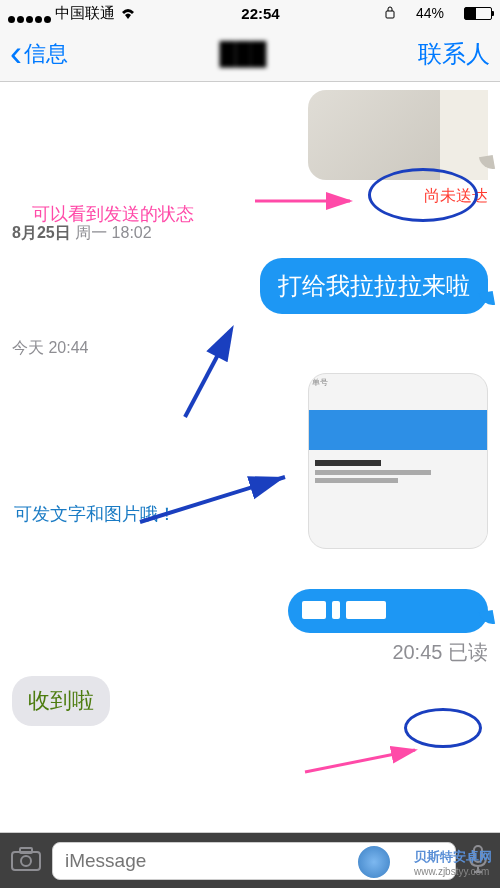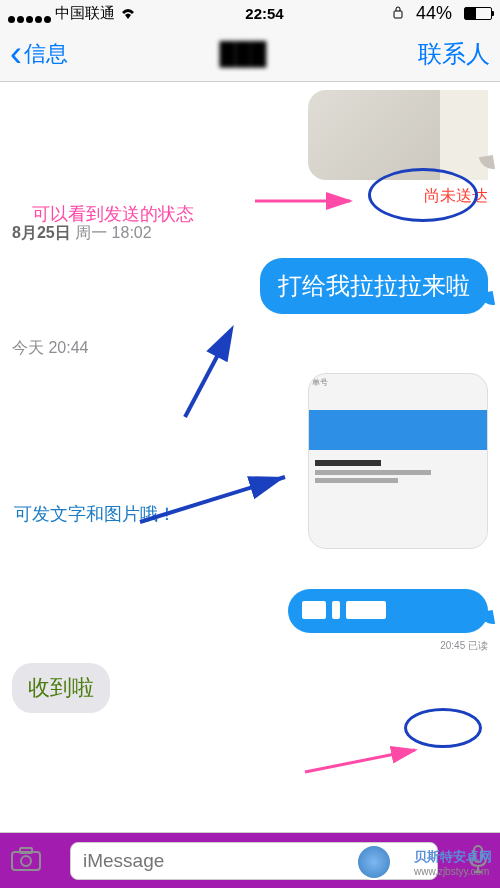--- a/index.html
+++ b/index.html
@@ -17,21 +17,21 @@
       display: flex;
       align-items: center;
       padding: 0 8px;
       font-size: 15px;
       justify-content: space-between;
     }
     .status-left { display: flex; align-items: flex-end; gap: 4px; }
     .signal-dots { display: flex; gap: 2px; }
     .dot { width: 7px; height: 7px; border-radius: 50%; background: #000; }
     .status-time { font-weight: 600; }
-    .status-right { display: flex; align-items: center; gap: 12px; font-size: 18px; }
+    .status-right { display: flex; align-items: center; gap: 20px; font-size: 14px; }
     .battery { width: 28px; height: 13px; border: 1px solid #000; border-radius: 2px; position: relative; }
     .battery::after { content: ''; position: absolute; right: -3px; top: 3px; width: 2px; height: 5px; background: #000; border-radius: 0 1px 1px 0; }
     .battery-fill { height: 100%; width: 44%; background: #000; }
     .nav-bar {
       height: 56px;
       background: #f7f7f7;
       border-bottom: 1px solid #ccc;
       display: flex;
       align-items: center;
       justify-content: space-between;
@@ -111,21 +111,21 @@
     .timestamp {
       text-align: left;
       color: #8e8e93;
       font-size: 16px;
       margin: 14px 0;
     }
     .timestamp-bold { font-weight: 600; color: #666; }
     .read-receipt {
       text-align: right;
       color: #8e8e93;
-      font-size: 10px;
+      font-size: 20px;
       margin-bottom: 10px;
     }
     .screenshot-bubble {
       margin-left: auto;
       width: 180px;
       height: 176px;
       background: #f4f4f4;
       border-radius: 18px;
       margin-bottom: 10px;
       position: relative;
@@ -172,26 +172,26 @@
       border-radius: 50%;
     }
     .arrow-pink { position: absolute; }
     .arrow-blue { position: absolute; }
     .input-bar {
       position: absolute;
       bottom: 0;
       left: 0;
       right: 0;
       height: 56px;
-      background: #a21caf;
+      background: #404040;
       border-top: 1px solid #ccc;
       display: flex;
       align-items: center;
       padding: 0 10px;
-      gap: 28px;
+      gap: 10px;
     }
     .camera-icon { width: 32px; height: 26px; color: #8e8e93; }
     .input-field {
       flex: 1;
       height: 38px;
       border: 1px solid #ccc;
       border-radius: 8px;
       padding: 0 12px;
       font-size: 19px;
       color: #c0c0c0;

